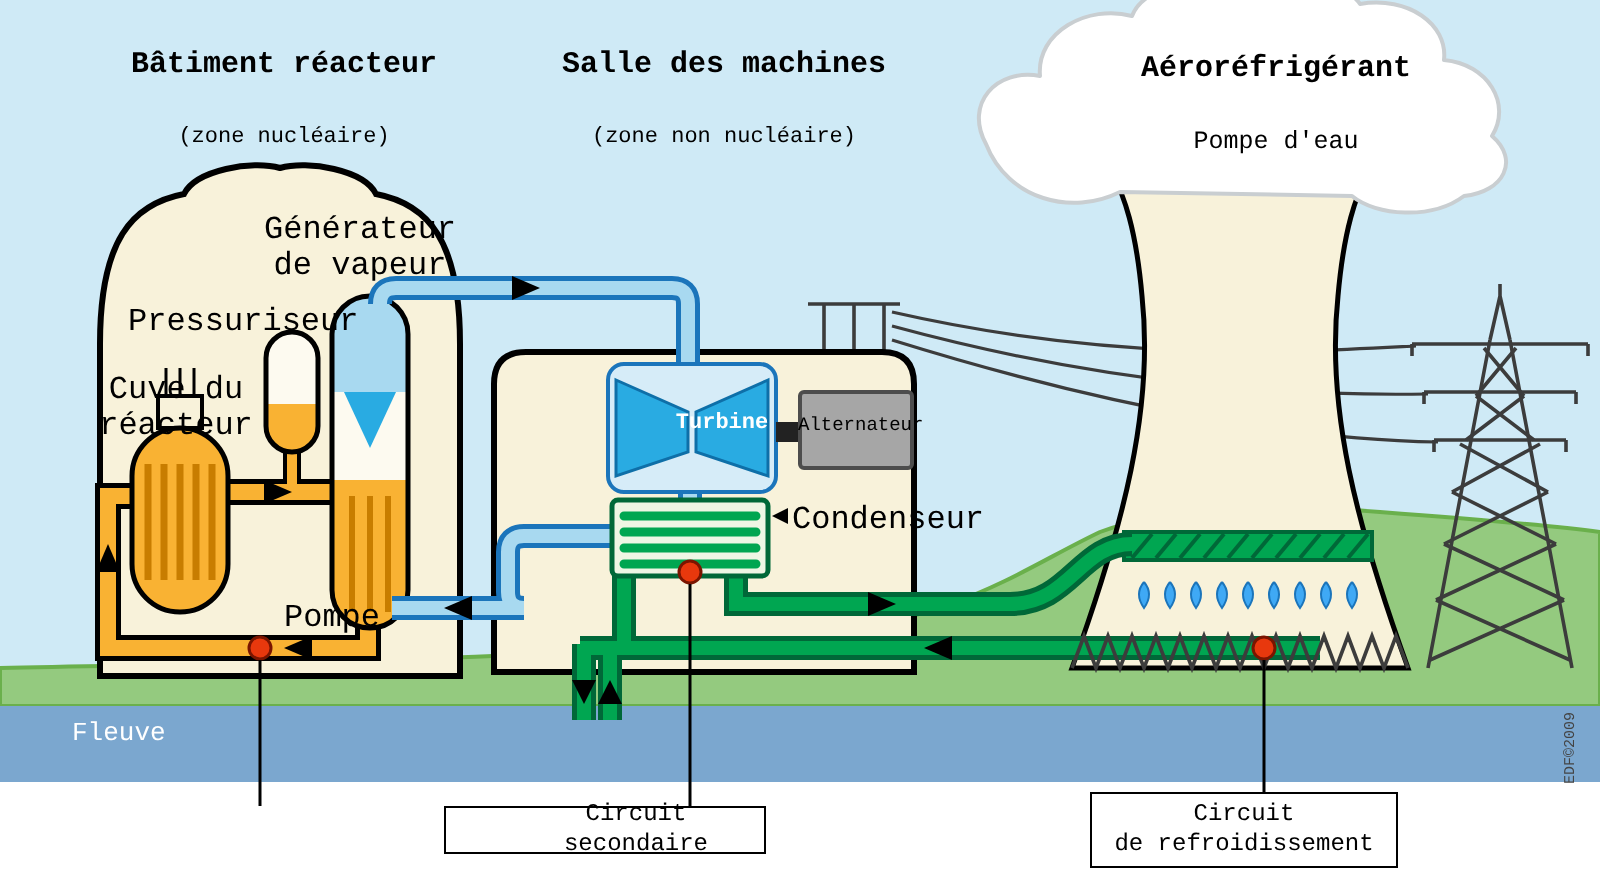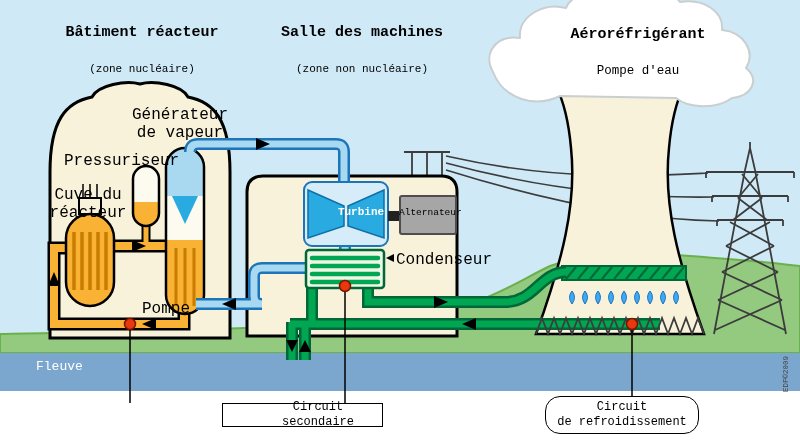--- a/index.html
+++ b/index.html
@@ -226,17 +226,17 @@
   <div class="lbl comp multiline" style="left:48px;top:186px;width:80px;">Cuve du
 réacteur</div>
   <div class="lbl comp" style="left:136px;top:300px;width:60px;">Pompe</div>
   <div class="lbl comp white" style="left:305px;top:206px;width:80px;font-size:11px;font-weight:600;">Turbine</div>
   <div class="lbl comp" style="left:399px;top:208px;width:58px;font-size:9.5px;">Alternateur</div>
   <div class="lbl comp" style="left:396px;top:251px;width:86px;">Condenseur</div>
 
   <div class="lbl white" style="left:20px;top:360px;font-size:13px;">Fleuve</div>
 
   <div class="box" style="left:222px;top:403px;width:128px;height:22px;padding-left:31px;">Circuit secondaire</div>
-  <div class="box" style="left:545px;top:396px;width:152px;height:36px;border-radius:15px;">Circuit
+  <div class="box" style="left:545px;top:396px;width:152px;height:36px;">Circuit
 de refroidissement</div>
 
   <div class="credit" style="left:782px;top:392px;">EDF©2009</div>
 </div>
 
 </body></html>

